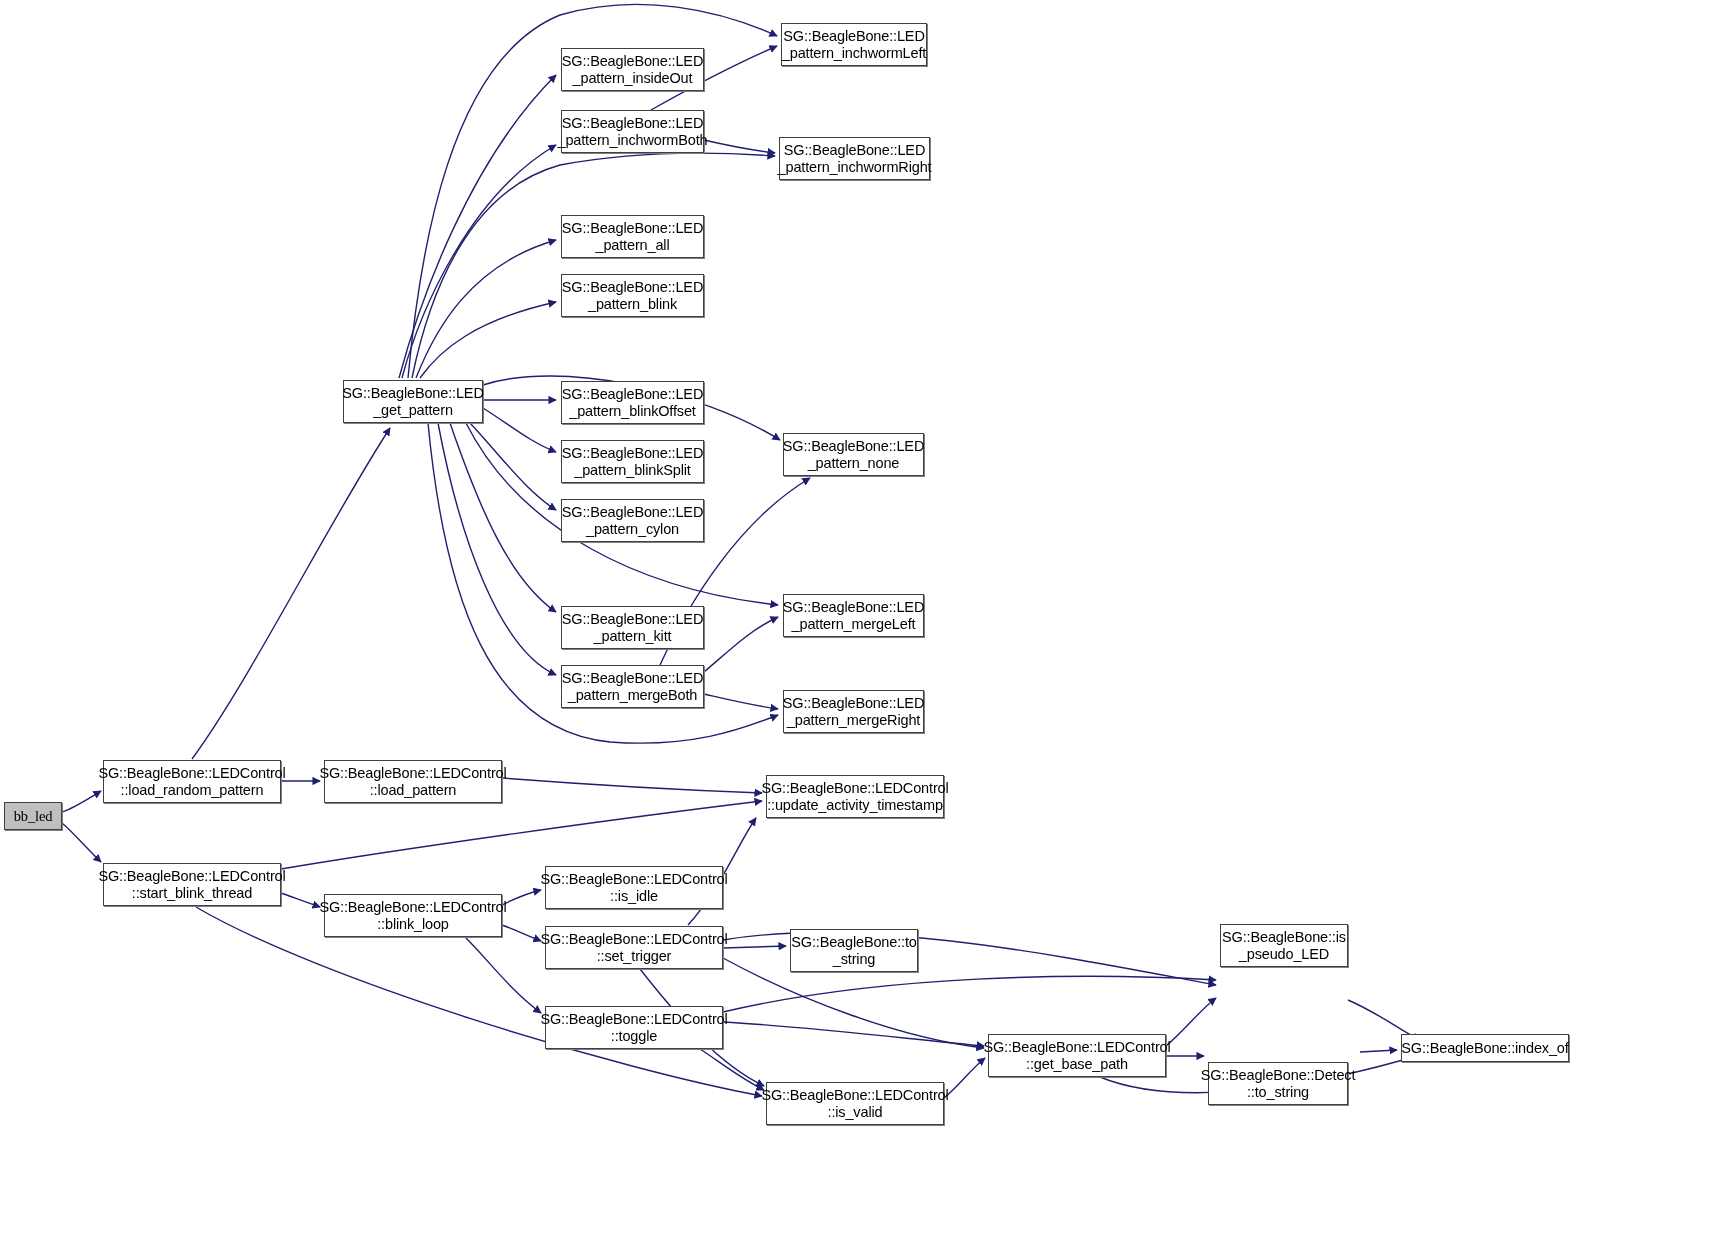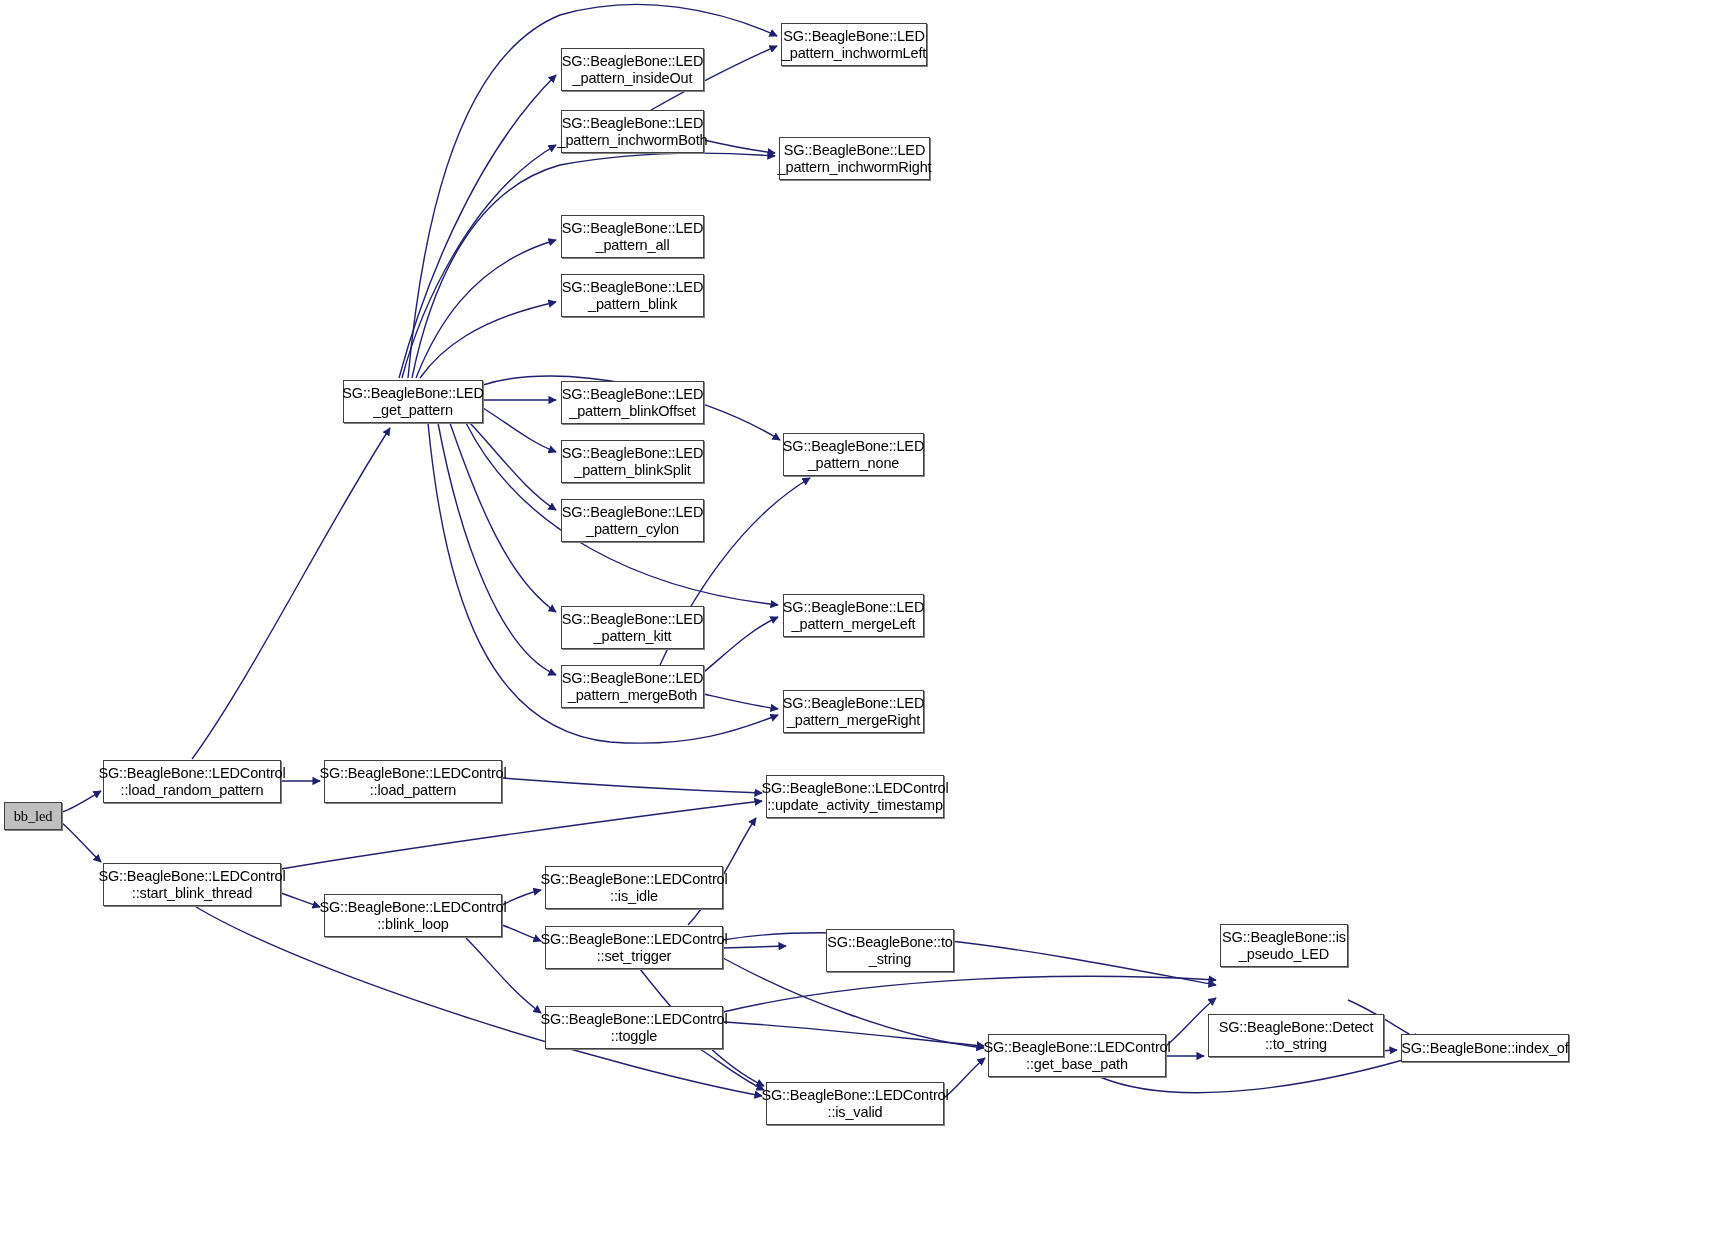--- a/index.html
+++ b/index.html
@@ -123,21 +123,21 @@
       <div class="node" style="left: 561px; top: 606px; width: 143px; height: 43px;"><span class="ln">SG::BeagleBone::LED</span><span class="ln">_pattern_kitt</span></div>
       <div class="node" style="left: 561px; top: 665px; width: 143px; height: 43px;"><span class="ln">SG::BeagleBone::LED</span><span class="ln">_pattern_mergeBoth</span></div>
       <div class="node" style="left: 781px; top: 23px; width: 146px; height: 43px;"><span class="ln">SG::BeagleBone::LED</span><span class="ln">_pattern_inchwormLeft</span></div>
       <div class="node" style="left: 779px; top: 137px; width: 151px; height: 43px;"><span class="ln">SG::BeagleBone::LED</span><span class="ln">_pattern_inchwormRight</span></div>
       <div class="node" style="left: 783px; top: 433px; width: 141px; height: 43px;"><span class="ln">SG::BeagleBone::LED</span><span class="ln">_pattern_none</span></div>
       <div class="node" style="left: 783px; top: 594px; width: 141px; height: 43px;"><span class="ln">SG::BeagleBone::LED</span><span class="ln">_pattern_mergeLeft</span></div>
       <div class="node" style="left: 783px; top: 690px; width: 141px; height: 43px;"><span class="ln">SG::BeagleBone::LED</span><span class="ln">_pattern_mergeRight</span></div>
       <div class="node" style="left: 766px; top: 775px; width: 178px; height: 43px;"><span class="ln">SG::BeagleBone::LEDControl</span><span class="ln">::update_activity_timestamp</span></div>
       <div class="node" style="left: 545px; top: 866px; width: 178px; height: 43px;"><span class="ln">SG::BeagleBone::LEDControl</span><span class="ln">::is_idle</span></div>
       <div class="node" style="left: 545px; top: 926px; width: 178px; height: 43px;"><span class="ln">SG::BeagleBone::LEDControl</span><span class="ln">::set_trigger</span></div>
-      <div class="node" style="left: 790px; top: 929px; width: 128px; height: 43px; margin-left: 36px;"><span class="ln">SG::BeagleBone::to</span><span class="ln">_string</span></div>
+      <div class="node" style="left: 790px; top: 929px; width: 128px; height: 43px;"><span class="ln">SG::BeagleBone::to</span><span class="ln">_string</span></div>
       <div class="node" style="left: 545px; top: 1006px; width: 178px; height: 43px;"><span class="ln">SG::BeagleBone::LEDControl</span><span class="ln">::toggle</span></div>
       <div class="node" style="left: 766px; top: 1082px; width: 178px; height: 43px;"><span class="ln">SG::BeagleBone::LEDControl</span><span class="ln">::is_valid</span></div>
       <div class="node" style="left: 988px; top: 1034px; width: 178px; height: 43px;"><span class="ln">SG::BeagleBone::LEDControl</span><span class="ln">::get_base_path</span></div>
       <div class="node" style="left: 1220px; top: 924px; width: 128px; height: 43px;"><span class="ln">SG::BeagleBone::is</span><span class="ln">_pseudo_LED</span></div>
-      <div class="node" style="left: 1208px; top: 1014px; width: 176px; height: 43px;"><span class="ln">SG::BeagleBone::Detect</span><span class="ln">::to_string</span></div>
+      <div class="node" style="left: 1208px; top: 1062px; width: 140px; height: 43px;"><span class="ln">SG::BeagleBone::Detect</span><span class="ln">::to_string</span></div>
       <div class="node" style="left: 1401px; top: 1034px; width: 168px; height: 28px;"><span class="ln">SG::BeagleBone::index_of</span></div>
     </div>
 </div>
 
 </body></html>

